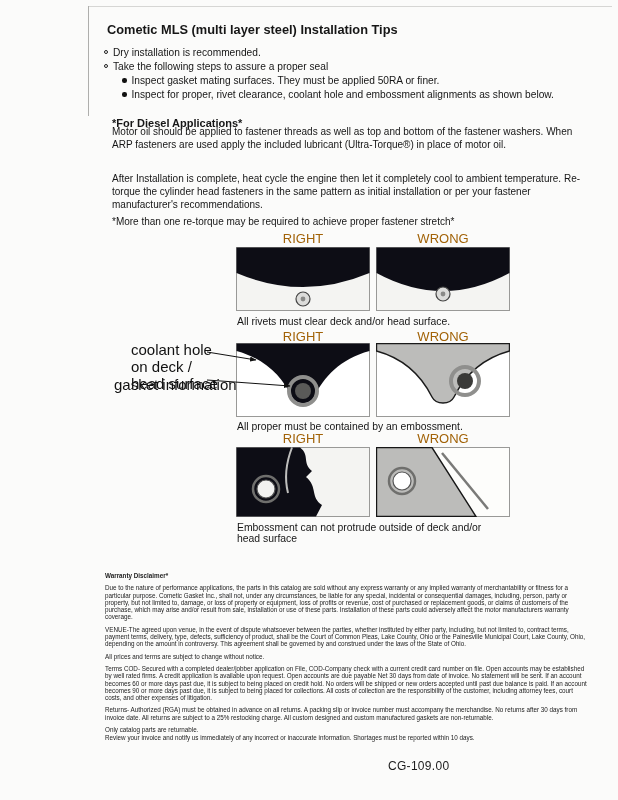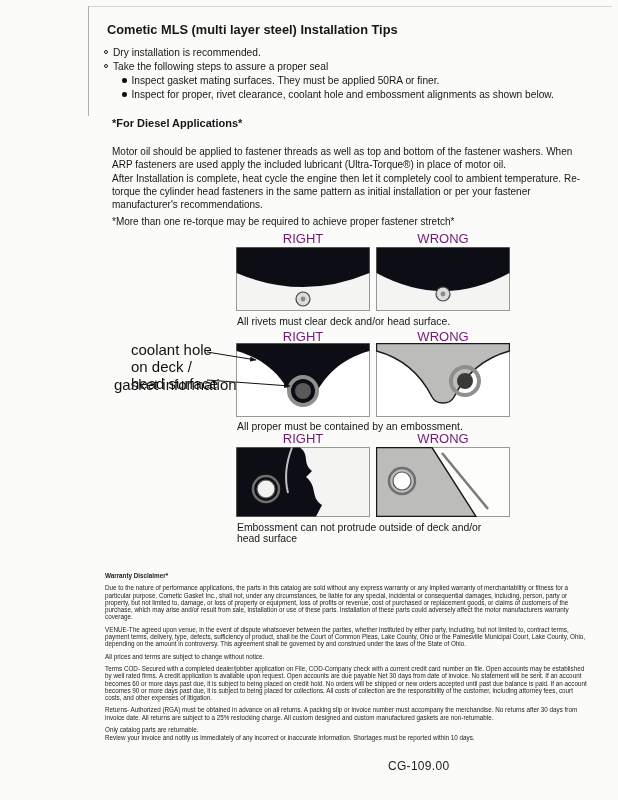--- a/index.html
+++ b/index.html
@@ -21,25 +21,25 @@
   .bullets { left:104px; top:46px; width:496px; font-size:10.2px; }
   .bullet-row { display:flex; align-items:flex-start; line-height:13px; margin-bottom:1px; }
   .sub { margin-left:18px; }
   .marker-open { flex:0 0 auto; width:4px; height:4px; border:1px solid #222;
                  border-radius:50%; margin:4px 5px 0 0; }
   .marker-filled { flex:0 0 auto; width:4.5px; height:4.5px; background:#111;
                    border-radius:50%; margin:4px 5px 0 0; }
 
   .h2 { left:112px; top:117px; font-size:11px; font-weight:bold; }
   .para { left:112px; width:478px; font-size:10px; line-height:1.3; }
-  .p1 { top:145px; }
+  .p1 { top:125px; }
   .p2 { top:172px; }
   .note { top:215px; }
 
-  .fig-hdr { width:134px; text-align:center; font-size:13px; color:#701a75; }
+  .fig-hdr { width:134px; text-align:center; font-size:13px; color:#a16207; }
   .fig { width:134px; display:block; }
   .fig svg { display:block; width:134px; }
   .caption { font-size:10.4px; }
   .ann { font-size:15px; line-height:1.12; color:#111; }
   .arrows { z-index:3; }
 
   .warranty { left:105px; top:572px; width:486px; font-size:6.3px; line-height:1.16; color:#222; }
   .warranty h3 { font-size:6.3px; font-weight:bold; margin-bottom:5px; }
   .warranty p { margin-bottom:5px; }
   .warranty p.tight { margin-bottom:1px; }

